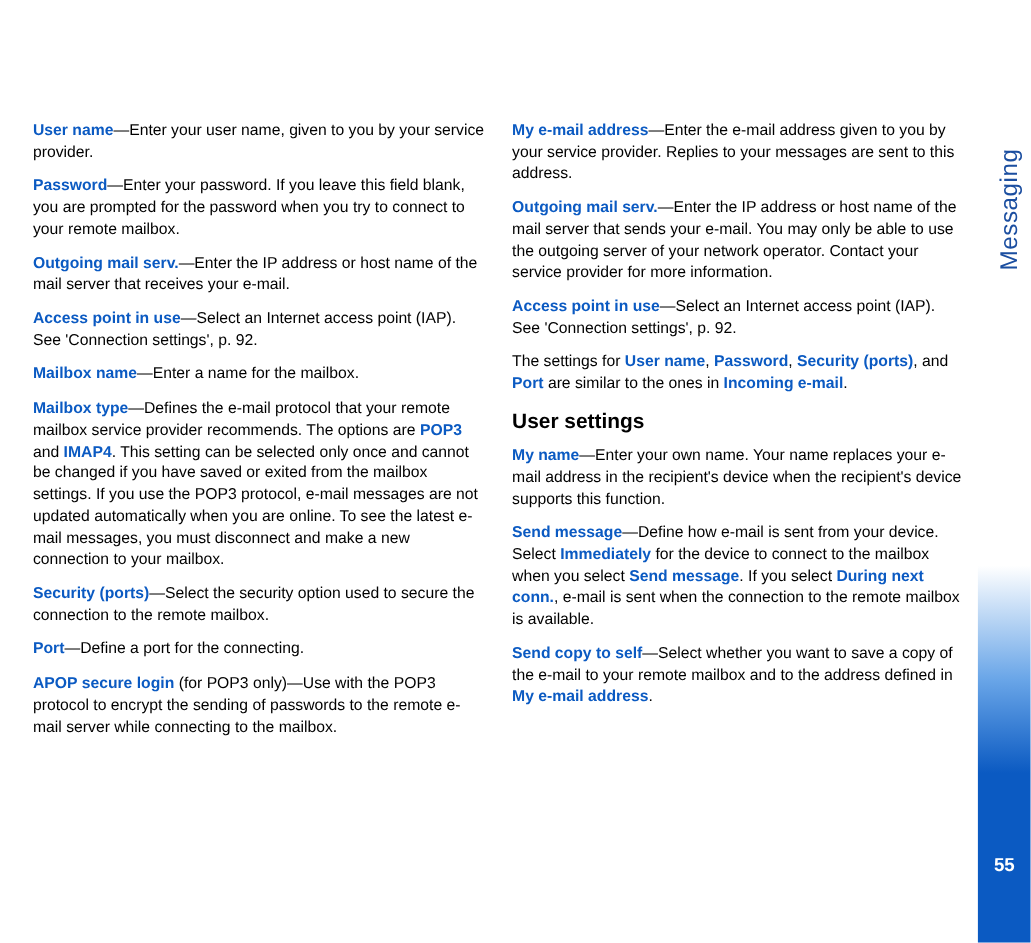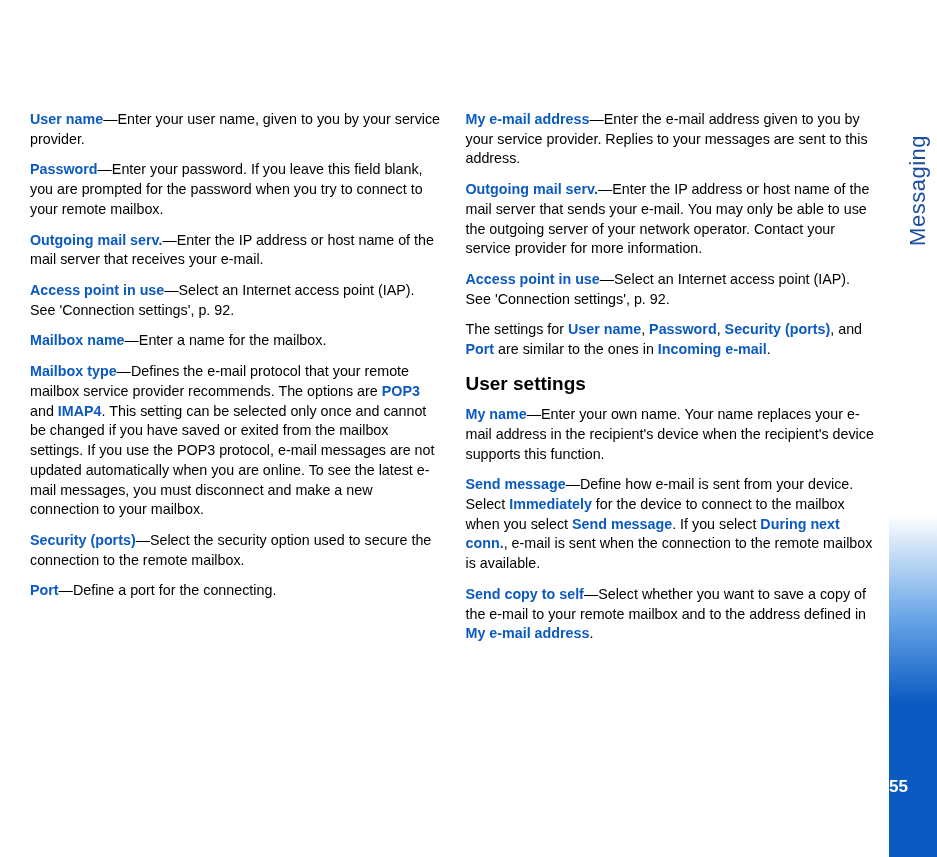--- a/index.html
+++ b/index.html
@@ -8,21 +8,21 @@
   .content { flex: 1; padding: 110px 12px 40px 30px; display: flex; gap: 24px; }
   .col { flex: 1; font-size: 14.3px; line-height: 1.38; color: #000; }
   .col p { margin-bottom: 11px; }
   .blue { color: #0b5ac2; font-weight: bold; }
   h3 { font-weight: bold; font-size: 19px; margin: 6px 0 8px 0; }
   .sidebar {
     width: 48px; height: 857px; position: relative;
     background: linear-gradient(to bottom, #ffffff 0%, #ffffff 60%, #6aa6e8 72%, #0b5ac2 82%, #0b5ac2 100%);
   }
   .sidebar .page-num {
-    position: absolute; bottom: 60px; left: 0; width: 48px; text-align: left;
+    position: absolute; bottom: 60px; left: 0; width: 48px; text-align: center;
     color: #fff; font-weight: bold; font-size: 17px;
   }
   .sidebar .tab-label {
     position: absolute; top: 135px; right: 6px;
     writing-mode: vertical-rl; transform: rotate(180deg);
     color: #1b4ea0; font-size: 22px; letter-spacing: 0.5px;
     font-family: "Trebuchet MS", sans-serif;
   }
 </style>
 </head>
@@ -56,20 +56,23 @@
     </p>
 
     <p>
       <span class="blue">Security (ports)</span><span>—Select the security option used to secure the connection to the remote mailbox.</span>
     </p>
 
     <p>
       <span class="blue">Port</span><span>—Define a port for the connecting.</span>
     </p>
 
+    <p>
+      <span class="blue">APOP secure login</span><span> (for POP3 only)—Use with the POP3 protocol to encrypt the sending of passwords to the remote e-mail server while connecting to the mailbox.</span>
+    </p>
 
   </div>
 
   <div class="col">
 
 
     <p>
       <span class="blue">My e-mail address</span><span>—Enter the e-mail address given to you by your service provider. Replies to your messages are sent to this address.</span>
     </p>
 

